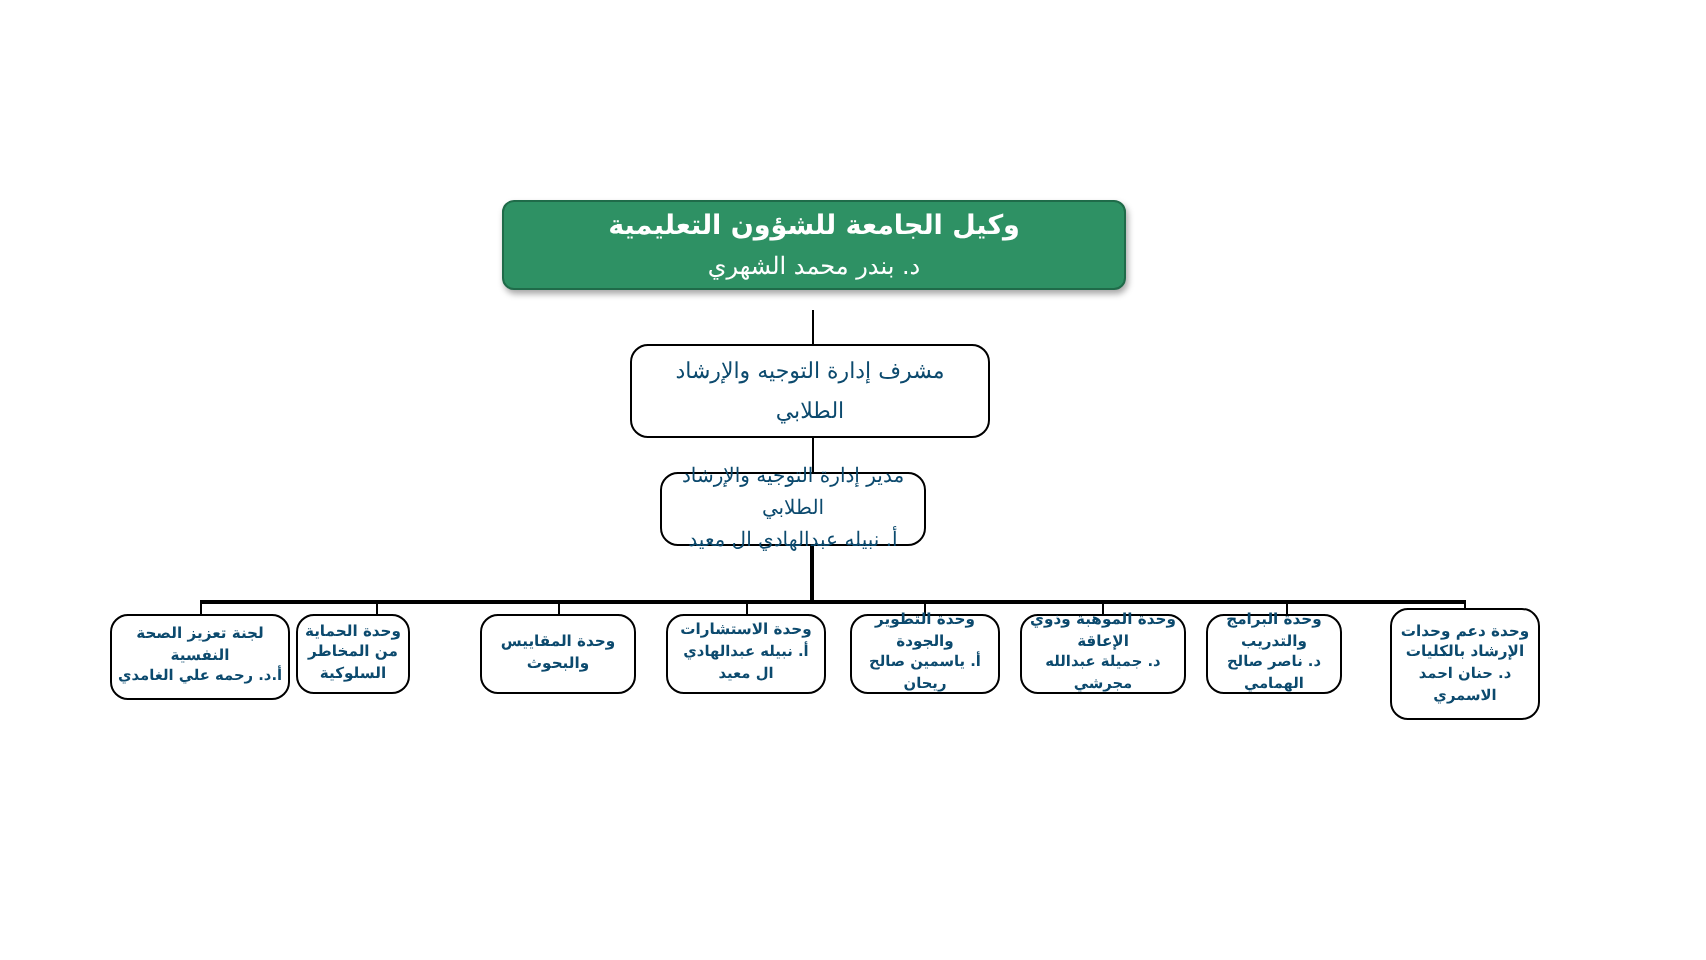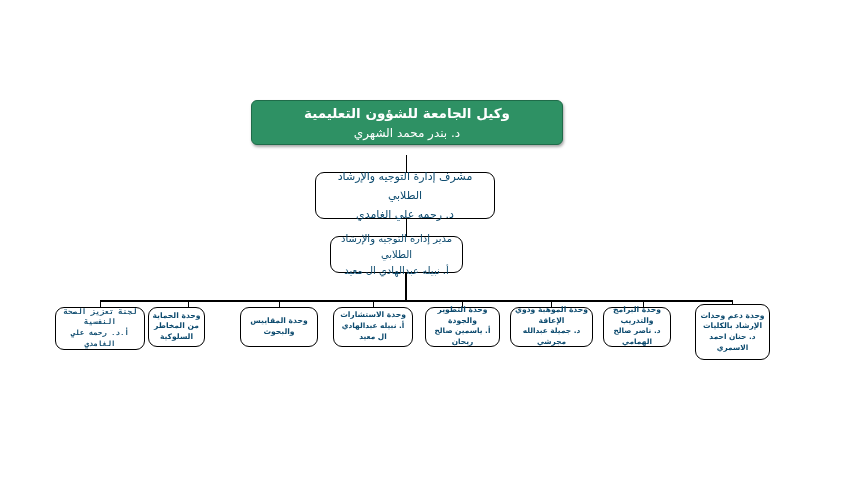--- a/index.html
+++ b/index.html
@@ -52,21 +52,21 @@
   .v2{left:406px;top:219px;height:17px;}
   .v3{left:405px;top:273px;height:27.5px;width:2.2px;}
   .hline{position:absolute;left:99.5px;top:300px;width:633px;height:1.6px;background:var(--line);}
   .stub{position:absolute;top:300px;height:7px;width:1.2px;background:var(--line);}
   .s1{left:99.5px;}  .s2{left:187.5px;} .s3{left:278.5px;} .s4{left:372.5px;}
   .s5{left:462px;}   .s6{left:551px;}   .s7{left:642.5px;} .s8{left:732px;}
   
   .unit{top:306.5px;min-height:40px;height:40px;padding:2px 2px;}
   .unit .t{font-size:7.6px;font-weight:bold;line-height:1.4;}
   .unit .n{font-size:7.4px;font-weight:bold;line-height:1.45;}
-  .u1{left:55px;width:90px;height:43px;font-family:Liberation Mono, monospace;}
+  .u1{left:55px;width:90px;height:43px;}
   .u2{left:148px;width:57px;}
   .u3{left:240px;width:78px;}
   .u4{left:333px;width:80px;}
   .u5{left:425px;width:75px;}
   .u6{left:510px;width:83px;}
   .u7{left:603px;width:68px;}
   .u8{left:695px;width:75px;top:304px;height:56px;}
 </style>
 </head>
 <body>
@@ -75,21 +75,20 @@
 
   <div class="node root">
     <div class="root-title">وكيل الجامعة للشؤون التعليمية</div>
     <div class="root-name">د. بندر محمد الشهري</div>
   </div>
 
   <div class="vline v1"></div>
 
   <div class="node l2">
     <div class="t">مشرف إدارة التوجيه والإرشاد الطلابي</div>
-    <div class="n">د. رحمه علي الغامدي</div>
   </div>
 
   <div class="vline v2"></div>
 
   <div class="node l3">
     <div class="t">مدير إدارة التوجيه والإرشاد الطلابي</div>
     <div class="n">أ. نبيله عبدالهادي ال معيد</div>
   </div>
 
   <div class="vline v3"></div>

